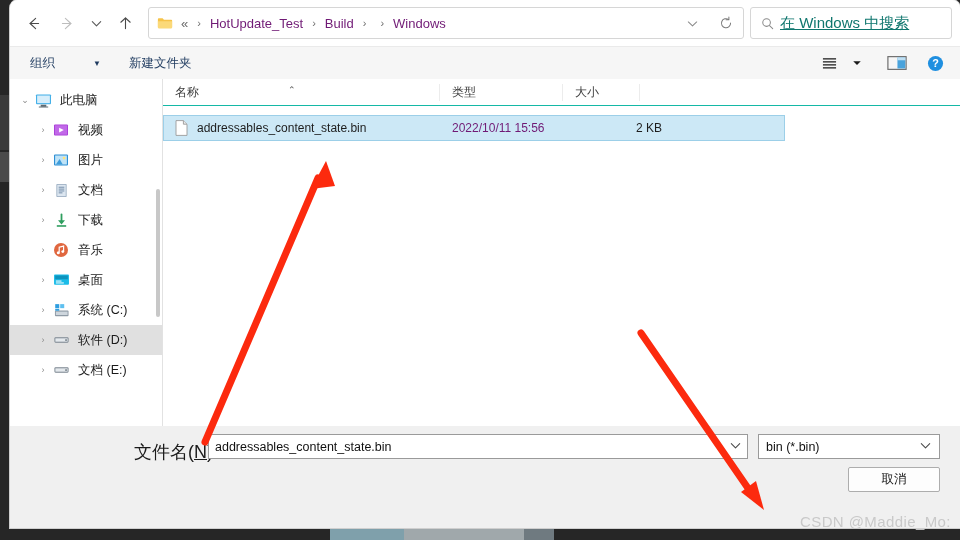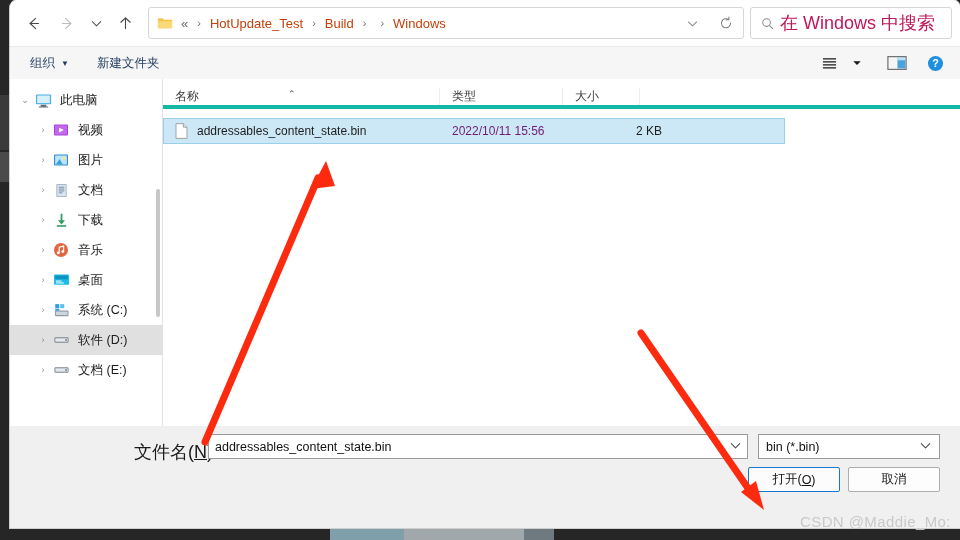--- a/index.html
+++ b/index.html
@@ -37,56 +37,56 @@
   #navbar{height:46px;background:#ffffff;display:flex;align-items:center;padding:0 0 0 6px;}
   .nav-btn{width:34px;height:32px;display:flex;align-items:center;justify-content:center;
            color:#555;cursor:pointer;border-radius:4px;}
   .nav-btn.disabled{color:#b9b9b9;}
   .nav-btn.small{width:24px;}
   #addressbar{
     flex:1 1 auto;height:30px;margin-left:6px;border:1px solid #d6d6d6;background:#fff;
     display:flex;align-items:center;border-radius:3px;min-width:0;
   }
   #addr-folder-icon{margin:0 6px 0 8px;flex:0 0 auto;display:flex;}
-  .crumb{font-size:13px;color:#c2410c;white-space:nowrap;padding:0 2px;cursor:pointer;}
+  .crumb{font-size:13px;color:#701a75;white-space:nowrap;padding:0 2px;cursor:pointer;}
   .crumb.dim{color:#6a6a6a;}
   .crumb-sep{font-size:11px;color:#6e6e6e;padding:0 7px;user-select:none;}
   #addr-spacer{flex:1 1 auto;}
   #addr-chevron,#addr-refresh{width:34px;height:28px;display:flex;align-items:center;
                               justify-content:center;color:#5a5a5a;cursor:pointer;flex:0 0 auto;}
   #searchbox{
     width:200px;height:30px;margin:0 8px 0 6px;border:1px solid #d6d6d6;background:#fff;
     display:flex;align-items:center;border-radius:3px;flex:0 0 auto;
   }
   #search-icon{margin:0 6px 0 10px;display:flex;color:#777;}
-  #search-placeholder{font-size:18px;color:#be185d;}
+  #search-placeholder{font-size:15px;color:#0f766e;text-decoration:underline;}
 
   
   #cmdbar{height:32px;background:#f6f6f6;border-top:1px solid #eaeaea;display:flex;align-items:center;
           padding-left:20px;position:relative;}
-  .cmd-item{font-size:12.5px;color:#1e3a5f;margin-right:28px;display:flex;align-items:center;cursor:pointer;}
+  .cmd-item{font-size:12.5px;color:#1e3a5f;margin-right:28px;display:flex;align-items:center;cursor:pointer;gap:32px;}
   .cmd-caret{margin-left:6px;font-size:8px;color:#1e3a5f;}
   #cmd-right{position:absolute;right:12px;top:0;height:32px;display:flex;align-items:center;gap:2px;}
   .cmd-icon{width:26px;height:26px;display:flex;align-items:center;justify-content:center;cursor:pointer;}
 
   
   #body{display:flex;height:347px;background:#fff;}
   #sidebar{width:152px;background:#fff;position:relative;overflow:hidden;padding-top:6px;}
   .tree-item{height:30px;display:flex;align-items:center;font-size:12.5px;color:#1a1a1a;cursor:pointer;
              padding-left:8px;}
   .tree-item.root{padding-left:6px;}
   .tree-item.selected{background:#e0e0e0;}
   .tree-arrow{width:18px;display:flex;align-items:center;justify-content:center;color:#8a8a8a;font-size:9px;flex:0 0 auto;}
   .tree-ico{width:18px;height:18px;margin-right:8px;flex:0 0 auto;display:flex;align-items:center;justify-content:center;}
   .tree-label{white-space:nowrap;overflow:hidden;}
   #sidebar-scrollbar{position:absolute;right:2px;top:110px;width:4px;height:128px;background:#c8c8c8;border-radius:2px;cursor:pointer;}
   #split-line{width:1px;background:#e2e2e2;}
 
   #filepane{flex:1 1 auto;background:#fff;position:relative;}
-  #colheader{height:26px;display:flex;align-items:flex-end;border-bottom:4px solid #14b8a6;position:relative;}
+  #colheader{height:26px;display:flex;align-items:center;border-bottom:1px solid #14b8a6;position:relative;}
   .col{font-size:12px;color:#3c3c3c;display:flex;align-items:center;padding-left:12px;
        border-right:1px solid #ececec;cursor:pointer;position:relative;box-sizing:border-box;}
   #sortmark{position:absolute;left:125px;top:1px;font-size:9px;color:#555;}
   .filerow{height:26px;display:flex;align-items:center;cursor:pointer;box-sizing:border-box;}
   .filerow.selected{background:#cce8f6;border:1px solid #9ccfe8;}
   .fr-name{display:flex;align-items:center;box-sizing:border-box;padding-left:11px;}
   .fr-ico{width:13px;height:16px;margin-right:9px;flex:0 0 auto;display:flex;}
   .fr-cell{font-size:12px;color:#1d1d1d;white-space:nowrap;box-sizing:border-box;}
   .fr-cell.sub{color:#701a75;padding-left:12px;}
   .fr-cell.right{text-align:right;}
@@ -407,25 +407,20 @@
 
     <div id="ft-select">
       <span id="ft-value">bin (*.bin)</span>
       <span id="ft-chevron">
         <svg width="15" height="15" viewBox="0 0 16 16">
           <path d="M3.5,6 L8,10.6 L12.5,6" stroke="#4a4a4a" stroke-width="1.1" fill="none" stroke-linecap="round" stroke-linejoin="round"></path>
         </svg>
       </span>
     </div>
 
-    <div class="dlg-btn" id="open-btn">
-        <span>打开(</span>
-        <u>O</u>
-        <span>)</span>
-      </div>
 
     <div class="dlg-btn" id="cancel-btn">
         <span>取消</span>
       </div>
   </div>
 </div>
 
 <svg id="annotations" width="960" height="540" viewBox="0 0 960 540">
   <g>
     <path d="M205,442 L318,178" stroke="#fc2a0e" stroke-width="7" fill="none" stroke-linecap="round"></path>

